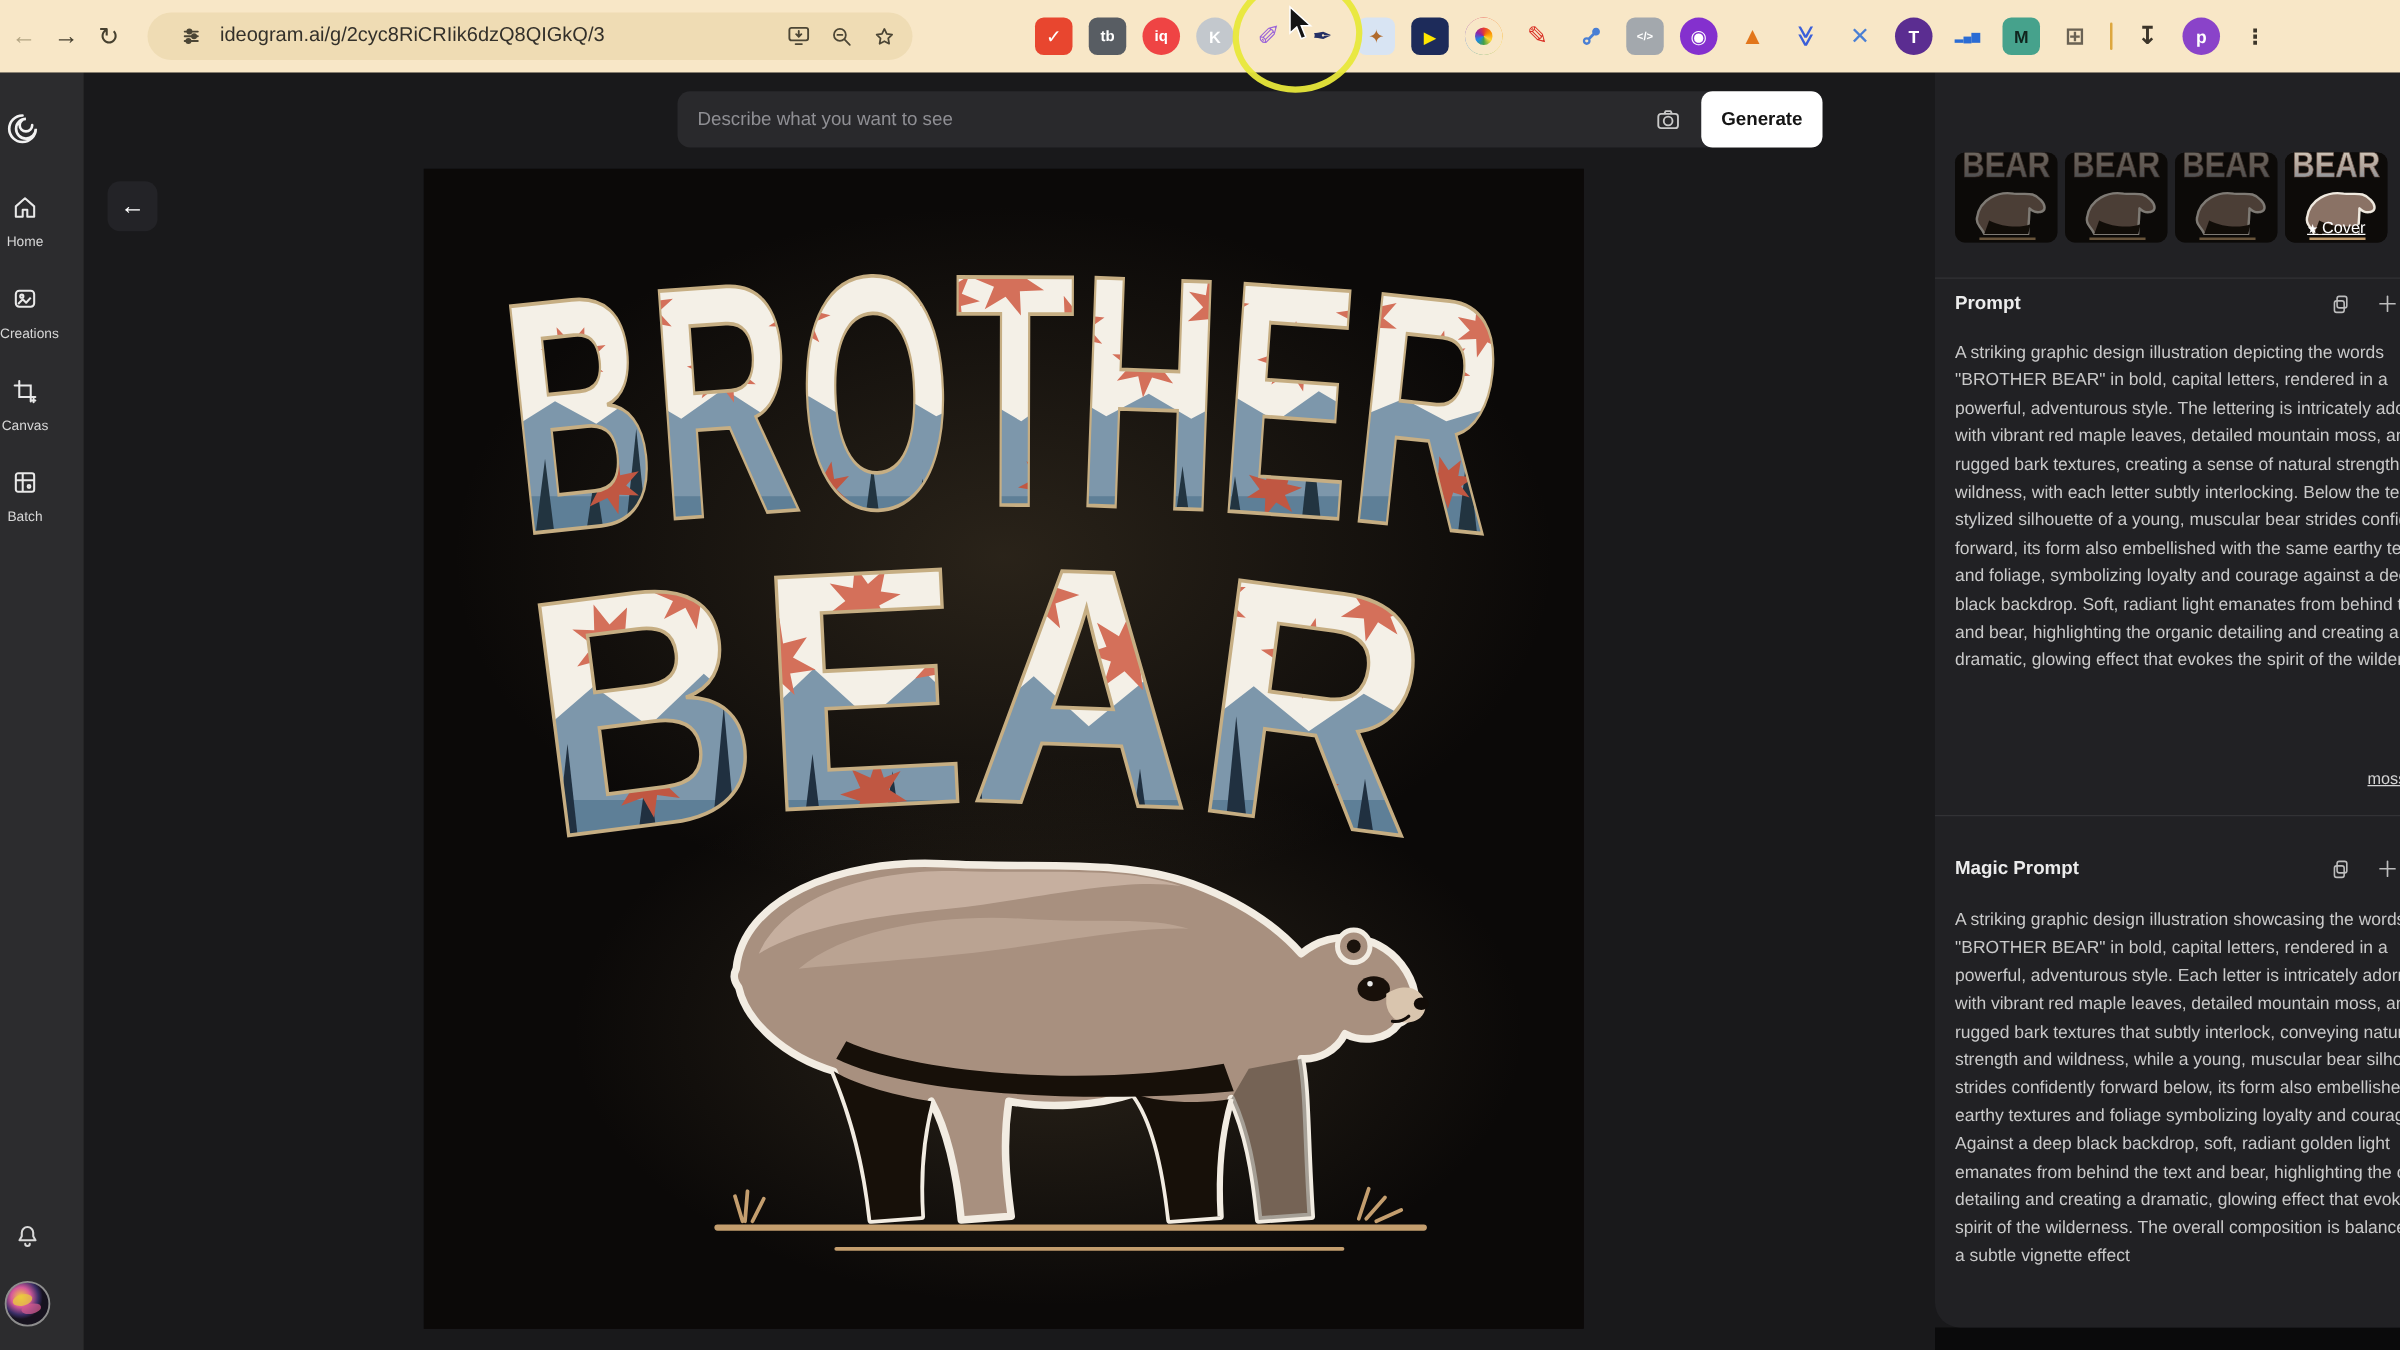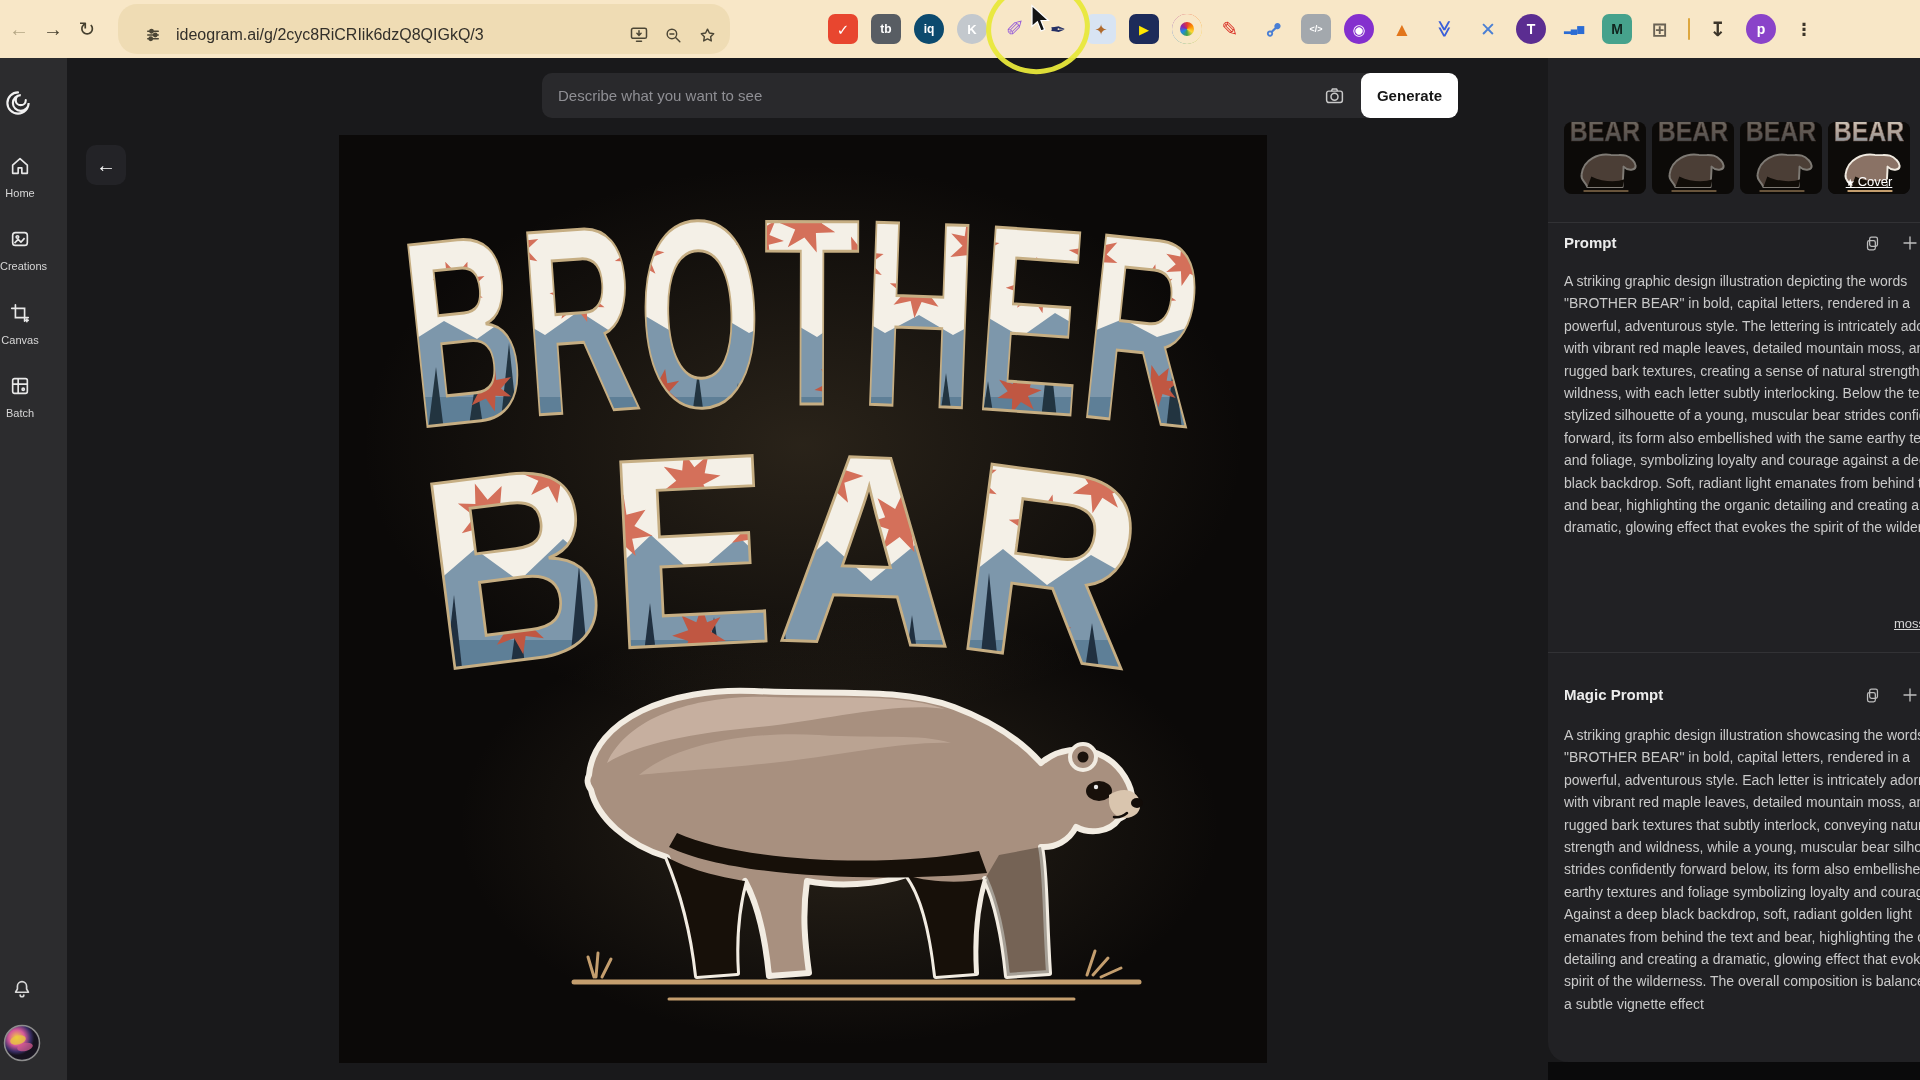--- a/index.html
+++ b/index.html
@@ -6,21 +6,21 @@
   body{width:1920px;height:1080px;overflow:hidden;position:relative;background:#0e0e0f;
        font-family:"Liberation Sans","DejaVu Sans",sans-serif;-webkit-font-smoothing:antialiased;}
 
   
   .chrome{position:absolute;left:0;top:0;width:1920px;height:58px;background:#f8e7c7;
           display:flex;align-items:center;z-index:50;}
   .navbtn{width:34px;height:34px;border-radius:50%;display:flex;align-items:center;justify-content:center;
           font-size:20px;color:#46402f;flex:none;}
   .navbtn.dim{color:#b4a684;}
   .urlpill{height:38px;background:#efdcb4;border-radius:19px;display:flex;align-items:center;
-           margin-left:14px;padding:12px 10px 0 14px;width:588px;flex:none;}
+           margin-left:14px;padding:0 10px 0 14px;width:588px;flex:none;}
   .urlpill .url{flex:1;font-size:16px;color:#33302a;margin-left:10px;white-space:nowrap;overflow:hidden;}
   .pillicon{width:26px;height:26px;display:flex;align-items:center;justify-content:center;flex:none;margin-left:8px;color:#4c4635;}
   .extrow{position:absolute;left:828px;top:14px;height:30px;display:flex;align-items:center;gap:13px;}
   .ext{width:30px;height:30px;display:flex;align-items:center;justify-content:center;
        font-weight:700;flex:none;line-height:1;cursor:default;}
   .ext-divider{width:2px;height:22px;background:#dda73f;border-radius:1px;flex:none;}
   .highlight-ellipse{position:absolute;left:986px;top:-18px;width:94px;height:82px;border:5px solid rgba(232,232,58,.95);
        border-radius:50%;transform:rotate(-8deg);z-index:60;pointer-events:none;}
   .cursor{position:absolute;left:1030px;top:4px;z-index:61;}
 
@@ -96,21 +96,21 @@
     <span class="pillicon">
       <svg width="19" height="19" viewBox="0 0 24 24" fill="none" stroke="#4c4635" stroke-width="1.8" stroke-linejoin="round">
         <path d="M12 4l2.4 4.9 5.4.8-3.9 3.8.9 5.4-4.8-2.5-4.8 2.5.9-5.4L4.2 9.7l5.4-.8z"></path>
       </svg>
     </span>
   </div>
 
   <div class="extrow" id="extrow">
       <span class="ext" style="color: rgb(255, 255, 255); font-size: 15px; border-radius: 7px; background: rgb(232, 70, 47);">✓</span>
       <span class="ext" style="color: rgb(255, 255, 255); font-size: 12px; border-radius: 7px; background: rgb(88, 93, 99);">tb</span>
-      <span class="ext" style="color: rgb(255, 255, 255); font-size: 12px; border-radius: 50%; background: #0c4a6e;">iq</span>
+      <span class="ext" style="color: rgb(255, 255, 255); font-size: 12px; border-radius: 50%; background: #ef4444;">iq</span>
       <span class="ext" style="color: rgb(255, 255, 255); font-size: 13px; border-radius: 50%; background: rgb(195, 200, 205);">K</span>
       <span class="ext" style="color: rgb(154, 99, 216); font-size: 22px; border-radius: 0px;">✐</span>
       <span class="ext" style="color: rgb(37, 48, 101); font-size: 19px; border-radius: 0px;">✒</span>
       <span class="ext" style="color: rgb(176, 106, 44); font-size: 15px; border-radius: 7px; background: rgb(216, 228, 243);">✦</span>
       <span class="ext" style="color: rgb(255, 230, 0); font-size: 13px; border-radius: 7px; background: rgb(29, 43, 90);">▶</span>
       <span class="ext" style="color: rgb(255, 255, 255); font-size: 12px; border-radius: 50%; background: conic-gradient(rgb(229, 57, 53), rgb(251, 140, 0), rgb(253, 216, 53), rgb(67, 160, 71), rgb(30, 136, 229), rgb(142, 36, 170), rgb(229, 57, 53)); box-shadow: rgb(248, 231, 199) 0px 0px 0px 8px inset;"></span>
       <span class="ext" style="color: rgb(217, 48, 37); font-size: 20px; border-radius: 0px;">✎</span>
       <span class="ext" style="color: rgb(74, 127, 212); font-size: 19px; border-radius: 0px; transform: rotate(-45deg);">⊶</span>
       <span class="ext" style="color: rgb(255, 255, 255); font-size: 9px; border-radius: 7px; background: rgb(163, 168, 173);">&lt;/&gt;</span>
       <span class="ext" style="color: rgb(255, 255, 255); font-size: 15px; border-radius: 50%; background: rgb(132, 48, 206);">◉</span>

